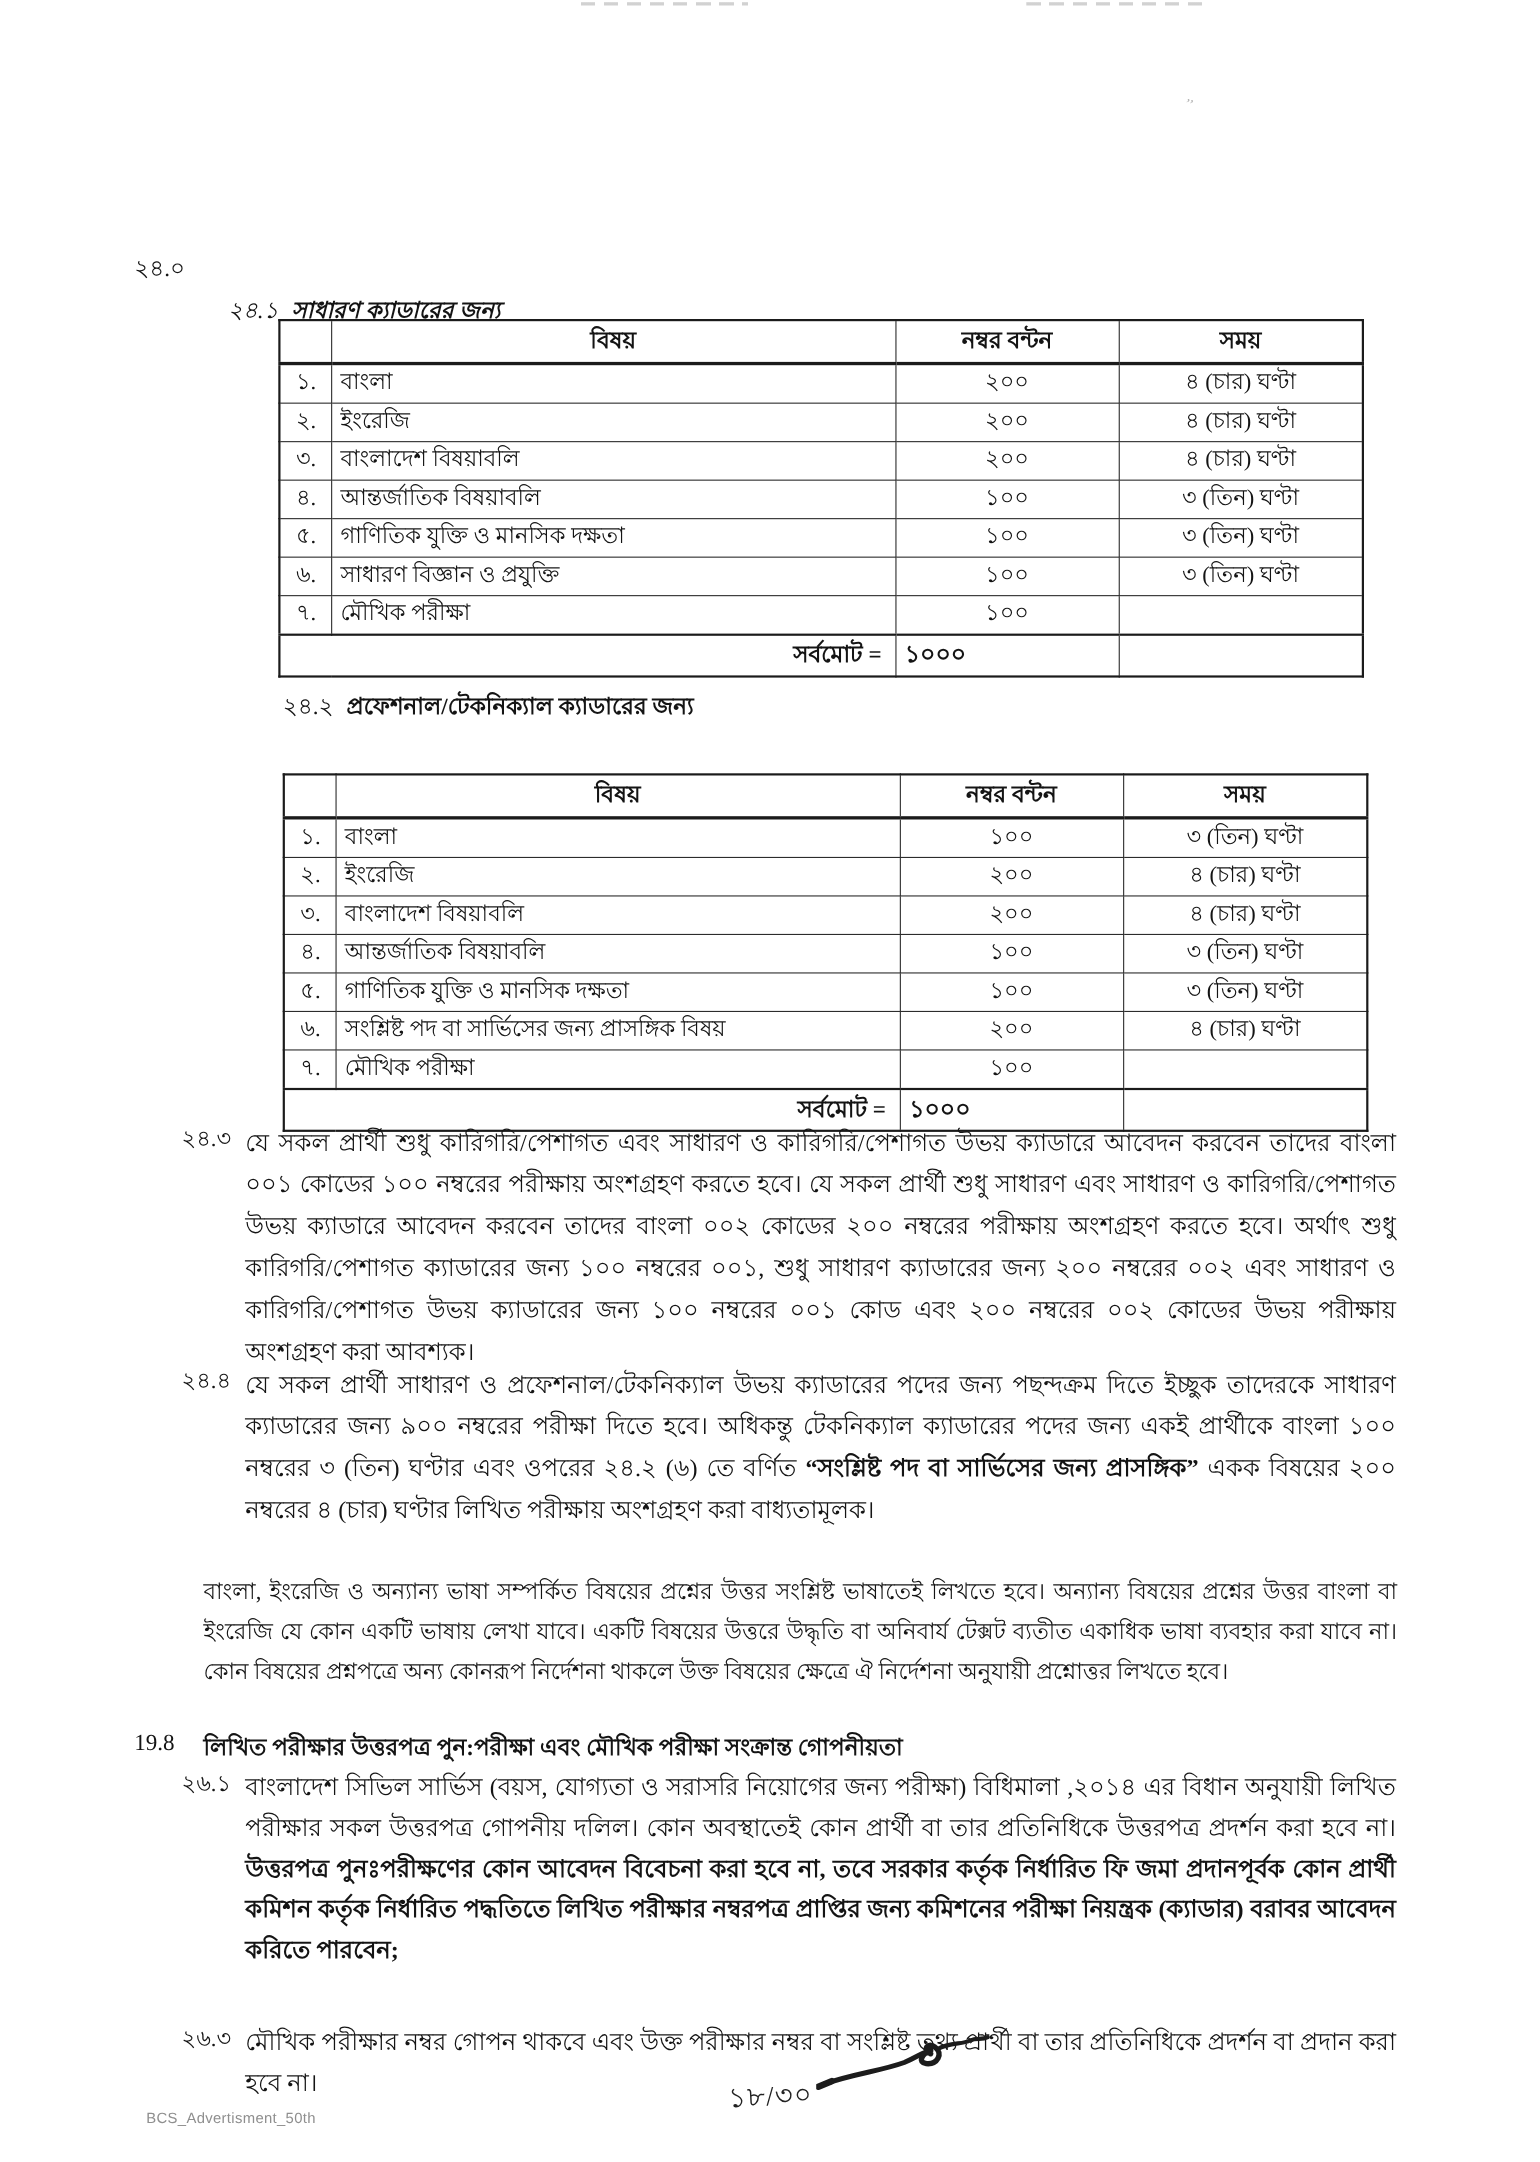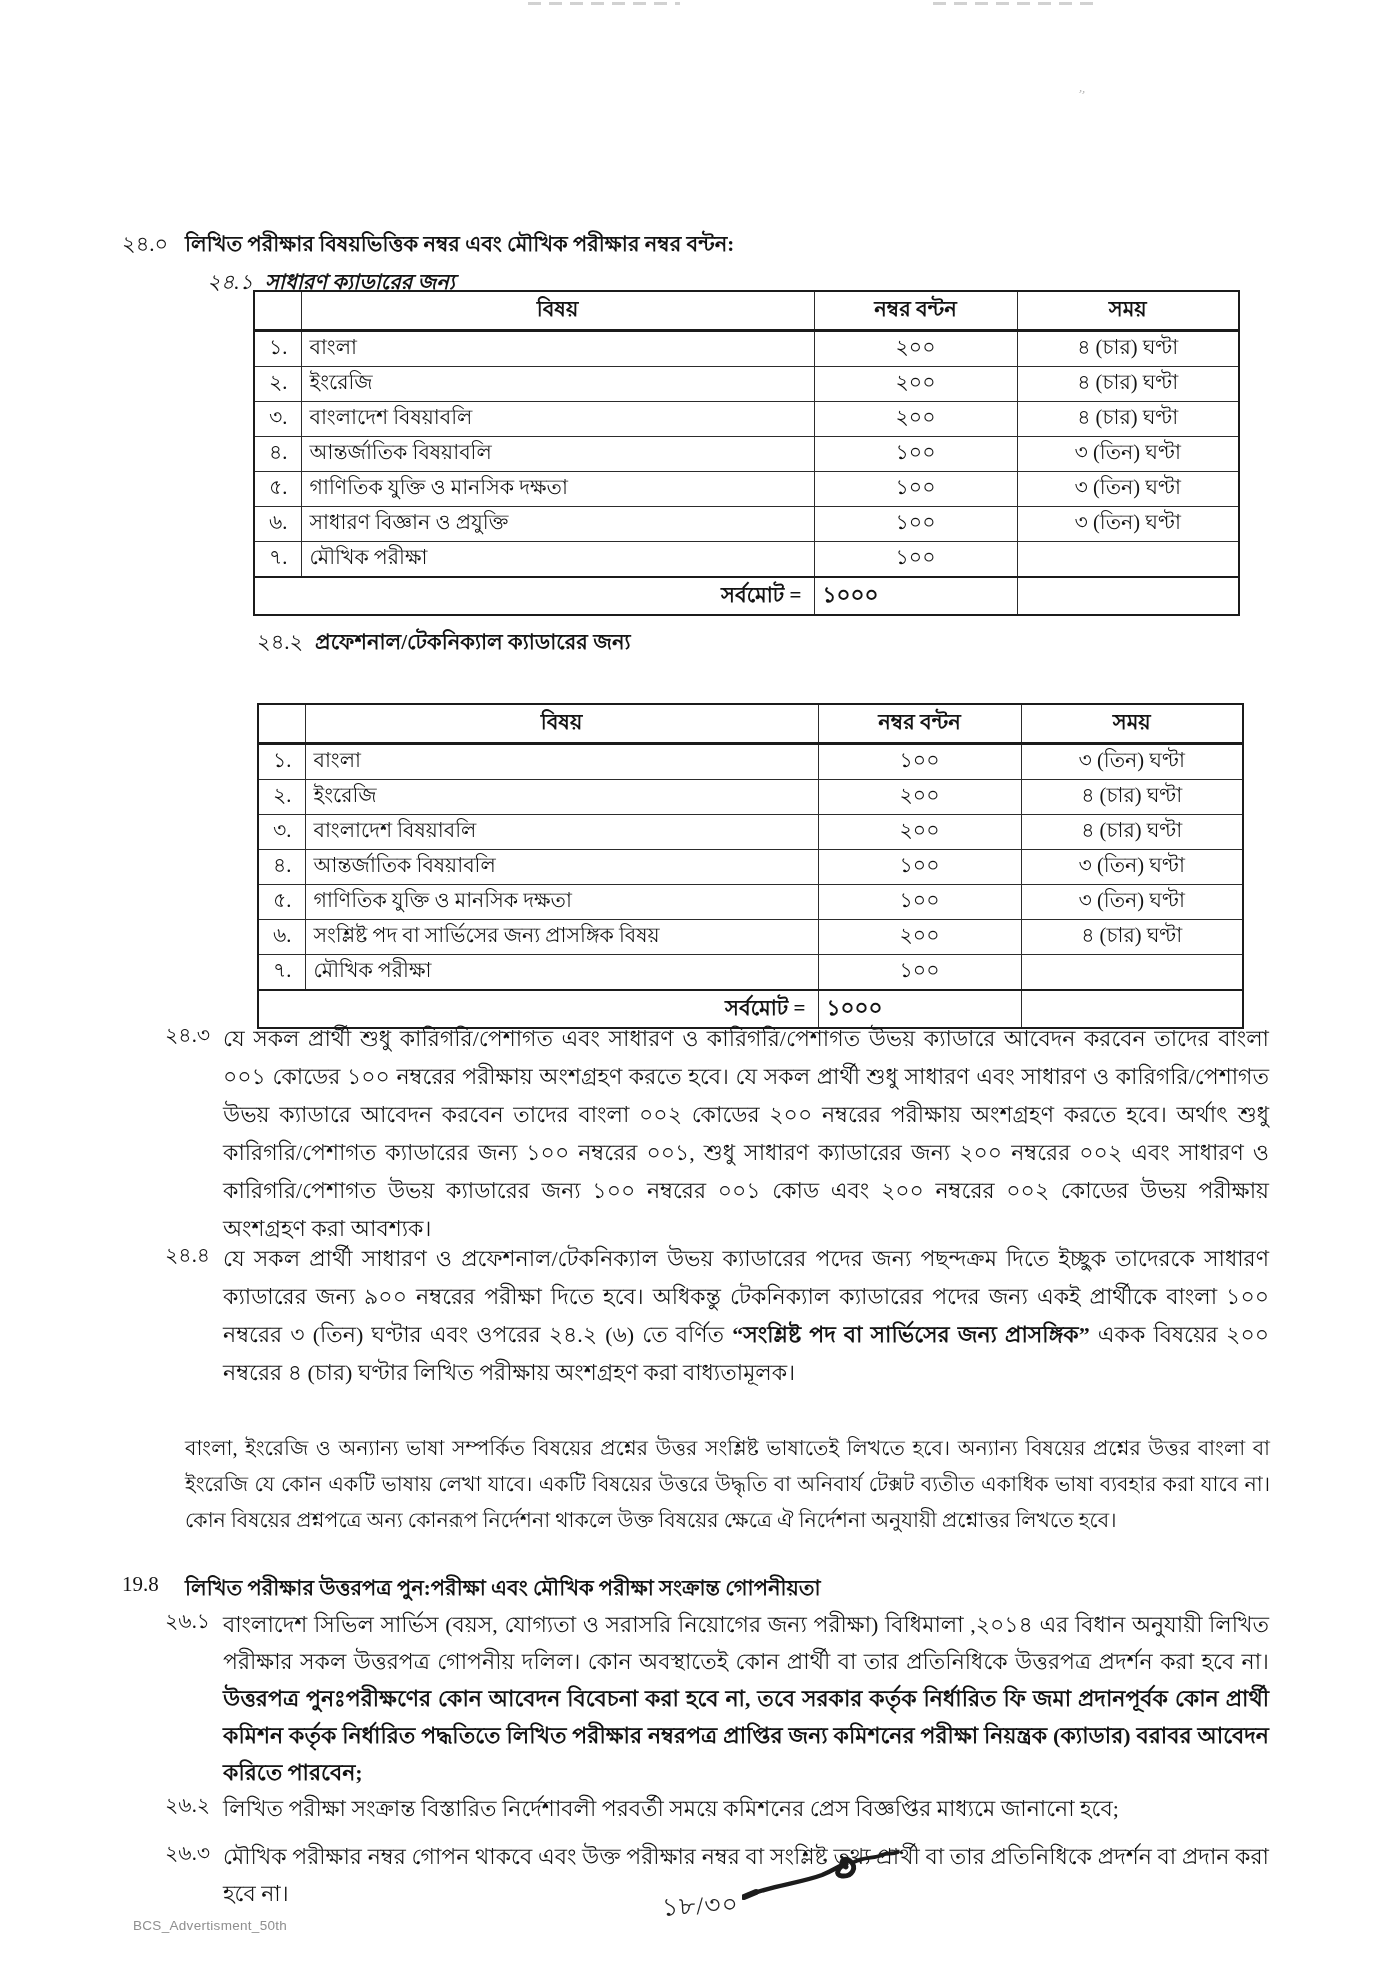--- a/index.html
+++ b/index.html
@@ -39,21 +39,20 @@
 <body>
 
 <div id="page">
 
   <div class="scan-dash" style="top:2px;left:528px;width:152px;"></div>
   <div class="scan-dash" style="top:2px;left:933px;width:162px;"></div>
   <div class="scan-tick" style="top:80px;left:1080px;">,,</div>
 
   <div class="sec" style="top:228px;left:122px;">
     <span class="num num-main">২৪.০</span>
-    <span class="title">লিখিত পরীক্ষার বিষয়ভিত্তিক নম্বর এবং মৌখিক পরীক্ষার নম্বর বন্টন:</span>
   </div>
 
   <div class="sec" style="top:266px;left:207px;font-style:italic;">
     <span class="num num-sub">২৪.১</span>
     <span class="title">সাধারণ ক্যাডারের জন্য</span>
   </div>
 
   <div class="tablewrap" style="top:290px;left:253px;">
     <table>
       <colgroup>
@@ -210,24 +209,20 @@
   <div class="sec" style="top:1572px;left:122px;">
     <span class="num num-main">19.8</span>
     <span class="title">লিখিত পরীক্ষার উত্তরপত্র পুন:পরীক্ষা এবং মৌখিক পরীক্ষা সংক্রান্ত গোপনীয়তা</span>
   </div>
 
   <div class="para" style="top:1606px;left:165px;">
     <span class="num">২৬.১</span>
     <span class="body" style="line-height:37px;"><span>বাংলাদেশ সিভিল সার্ভিস (বয়স, যোগ্যতা ও সরাসরি নিয়োগের জন্য পরীক্ষা) বিধিমালা ,২০১৪ এর বিধান অনুযায়ী লিখিত পরীক্ষার সকল উত্তরপত্র গোপনীয় দলিল। কোন অবস্থাতেই কোন প্রার্থী বা তার প্রতিনিধিকে উত্তরপত্র প্রদর্শন করা হবে না। </span><span class="bold">উত্তরপত্র পুনঃপরীক্ষণের কোন আবেদন বিবেচনা করা হবে না, তবে সরকার কর্তৃক নির্ধারিত ফি জমা প্রদানপূর্বক কোন প্রার্থী কমিশন কর্তৃক নির্ধারিত পদ্ধতিতে লিখিত পরীক্ষার নম্বরপত্র প্রাপ্তির জন্য কমিশনের পরীক্ষা নিয়ন্ত্রক (ক্যাডার) বরাবর আবেদন করিতে পারবেন;</span></span>
   </div>
 
-  <div class="para" style="top:1790px;left:165px;">
-    <span class="num">২৬.২</span>
-    <span class="body" style="line-height:37px;text-align:left;">লিখিত পরীক্ষা সংক্রান্ত বিস্তারিত নির্দেশাবলী পরবর্তী সময়ে কমিশনের প্রেস বিজ্ঞপ্তির মাধ্যমে জানানো হবে;</span>
-  </div>
 
   <div class="para" style="top:1838px;left:165px;">
     <span class="num">২৬.৩</span>
     <span class="body" style="line-height:37px;">মৌখিক পরীক্ষার নম্বর গোপন থাকবে এবং উক্ত পরীক্ষার নম্বর বা সংশ্লিষ্ট তথ্য প্রার্থী বা তার প্রতিনিধিকে প্রদর্শন বা প্রদান করা হবে না।</span>
   </div>
 
   <div class="pagenum" style="top:1886px;left:662px;">১৮/৩০</div>
   <svg class="signature" style="top:1843px;left:742px;" width="170" height="62" viewBox="0 0 170 62">
     <path d="M6 52 C 34 42, 58 40, 80 32 C 92 27, 98 22, 104 21" stroke="#1c1c1c" stroke-width="4.5" fill="none" stroke-linecap="round"></path>
     <path d="M104 21 C 96 24, 92 32, 100 33 C 110 34, 116 24, 108 18 C 102 13, 96 20, 104 24" stroke="#1c1c1c" stroke-width="5" fill="none" stroke-linecap="round"></path>

